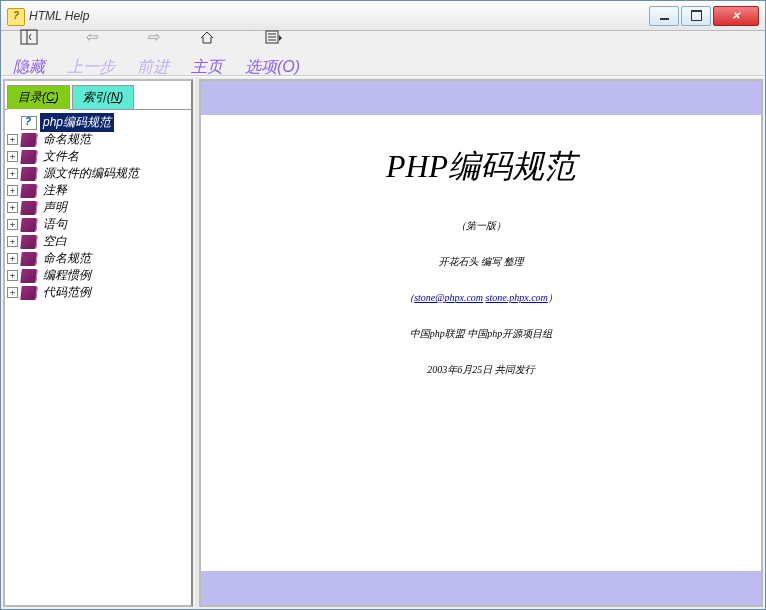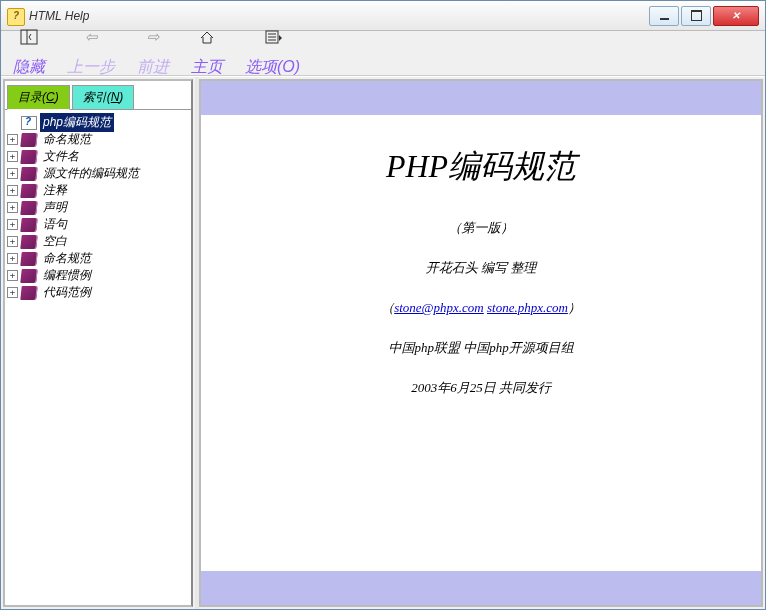--- a/index.html
+++ b/index.html
@@ -39,21 +39,21 @@
 .tree-label { padding: 1px 3px; }
 .tree-label.sel { background: #0a246a; color: #fff; }
 
 .splitter { width: 4px; background: #e8e8e8; cursor: col-resize; }
 
 .content { flex: 1; background: #fff; border: 2px solid #bbb; margin: 2px 2px 2px 0; position: relative; overflow: auto; }
 .band { height: 34px; background: #bcbcee; }
 .band-bot { position: absolute; bottom: 0; left: 0; right: 0; height: 34px; background: #bcbcee; }
 .doc { padding: 30px 30px 60px; text-align: center; font-family: "SimSun", serif; }
 .doc h1 { font-family: "KaiTi","SimSun",serif; font-size: 32px; font-weight: normal; margin-bottom: 30px; color: #000; }
-.doc .line { margin: 22px 0; font-size: 13px; color: #000; }
+.doc .line { margin: 22px 0; font-size: 10px; color: #000; }
 .doc a { color: #0000cc; text-decoration: underline; text-align: right; }
 </style>
 </head>
 <body>
 
 <div class="window">
   <div class="titlebar">
     <span class="title-icon"></span>
     <span class="title-text">HTML Help</span>
     <div class="win-controls">

